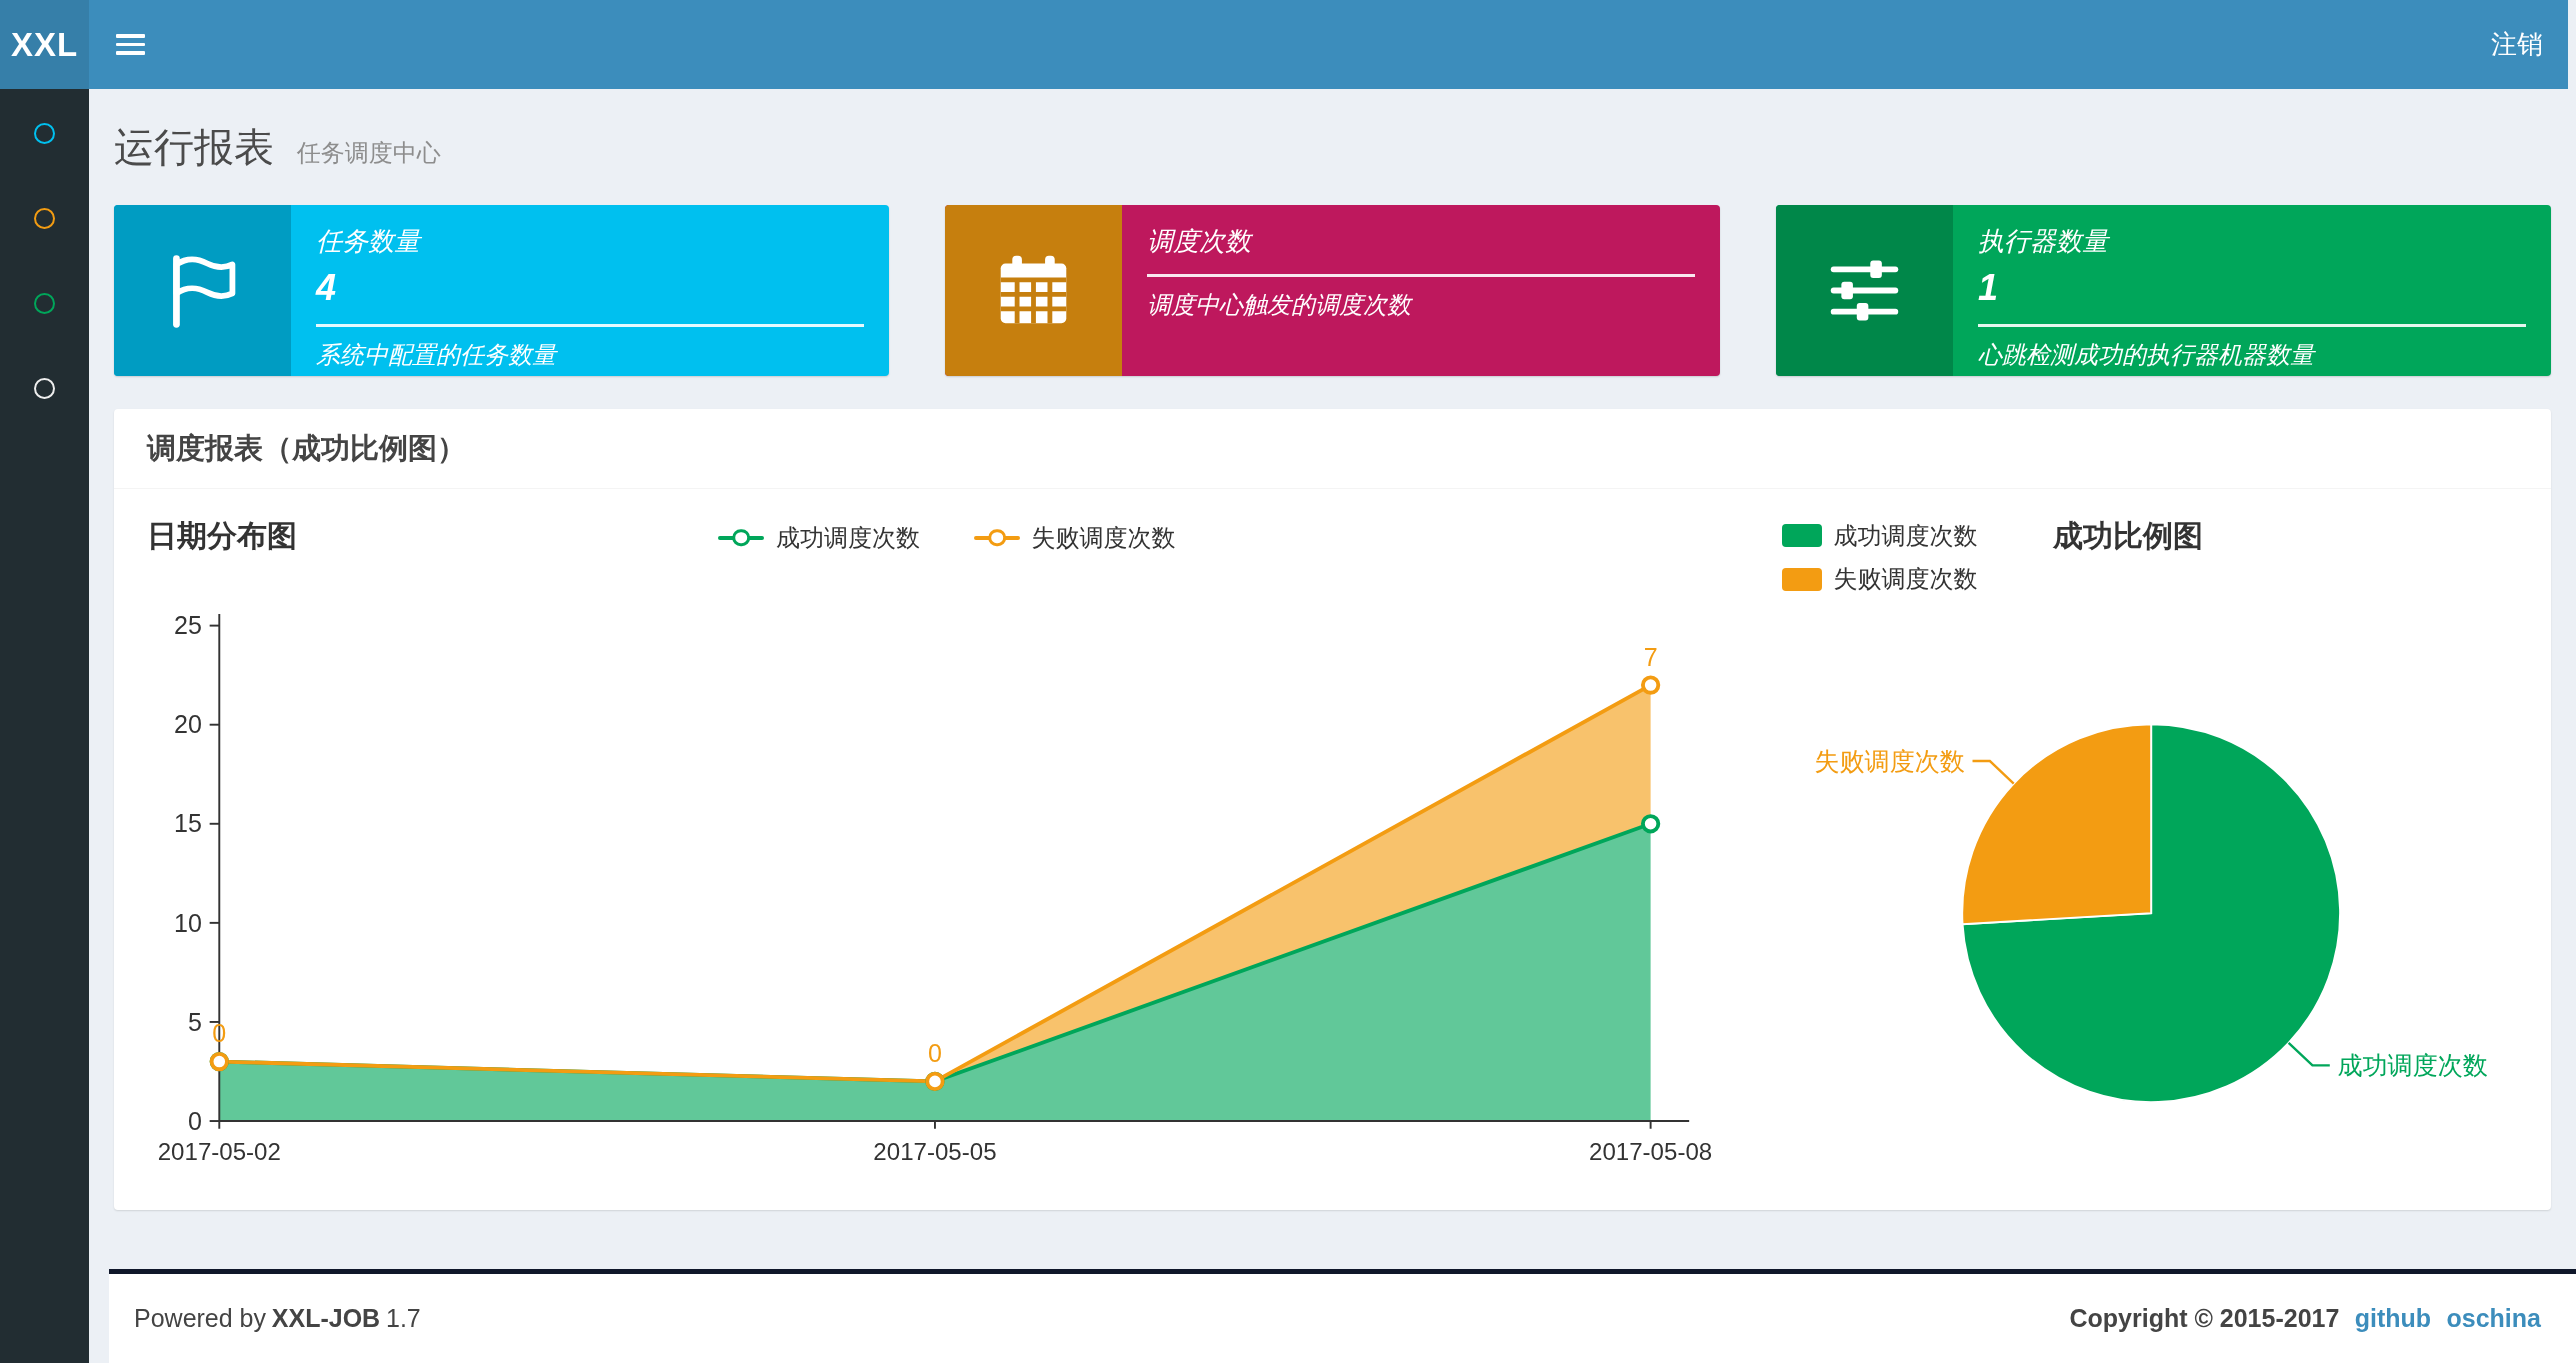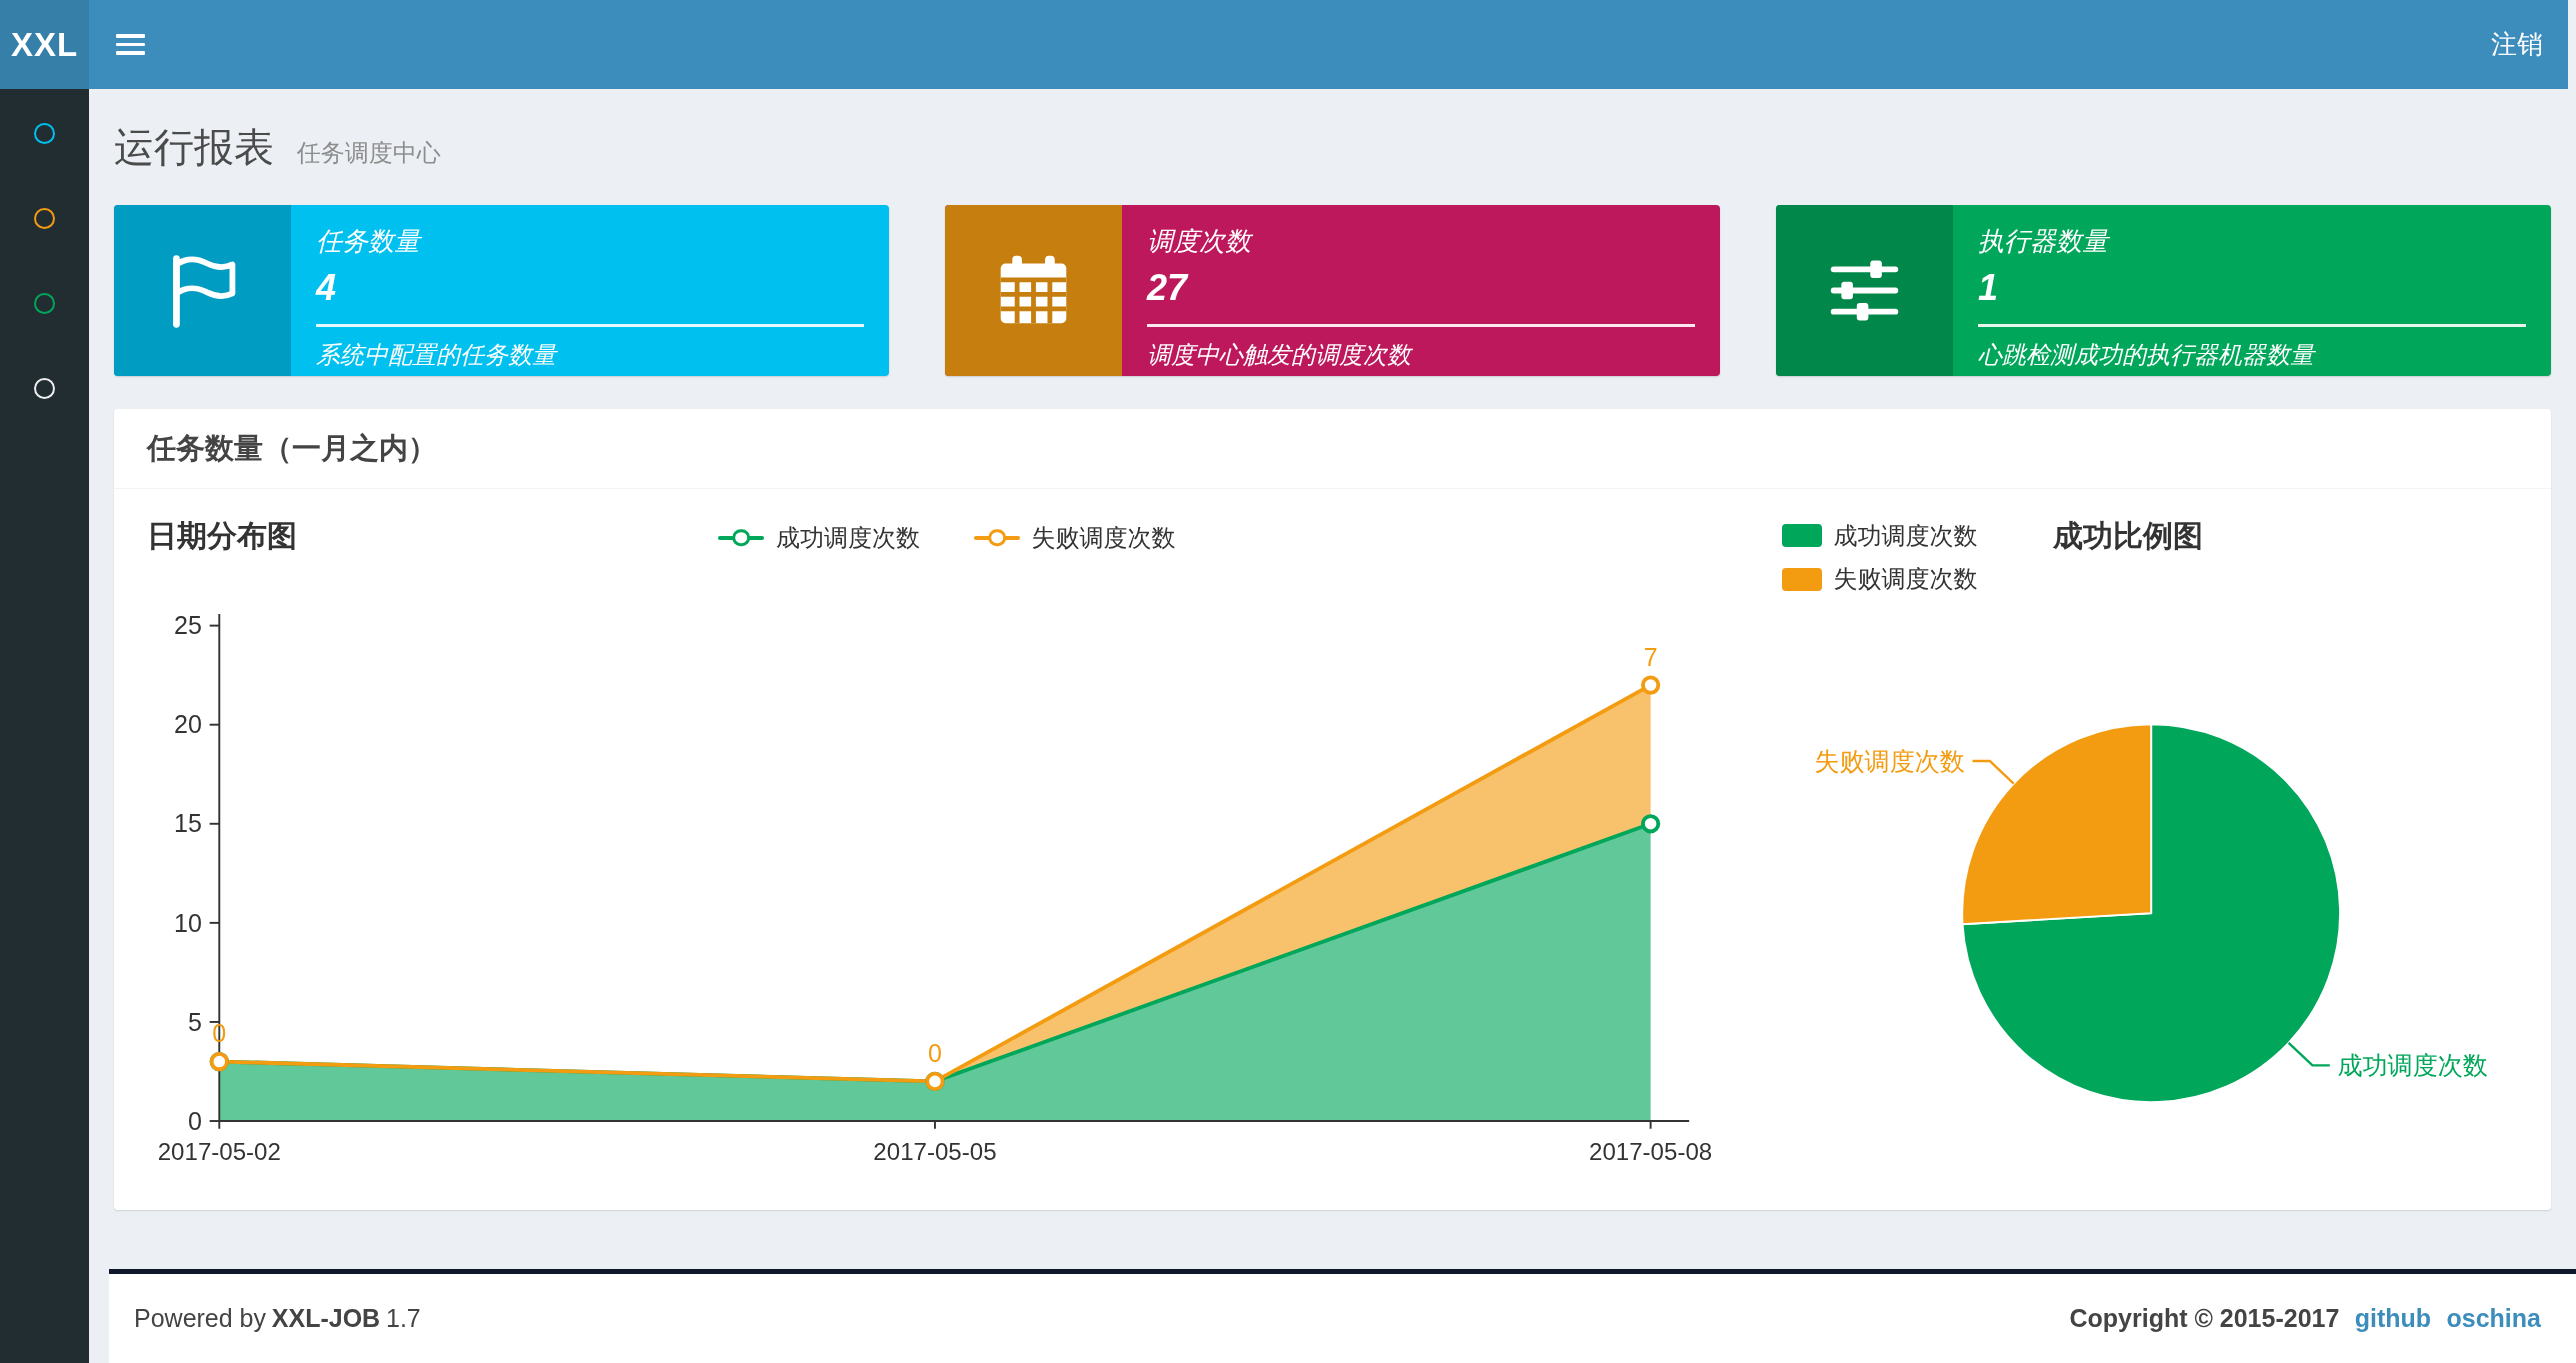--- a/index.html
+++ b/index.html
@@ -166,21 +166,20 @@
               <line x1="25" y1="31" x2="25" y2="76"></line>
               <line x1="42" y1="31" x2="42" y2="76"></line>
               <line x1="59" y1="31" x2="59" y2="76"></line>
               <line x1="8" y1="46" x2="76" y2="46"></line>
               <line x1="8" y1="61" x2="76" y2="61"></line>
             </g>
           </svg>
         </div>
         <div class="ib-content">
           <div class="ib-label">调度次数</div>
-          <div class="ib-value">27</div>
           <div class="ib-bar"></div>
           <div class="ib-desc">调度中心触发的调度次数</div>
         </div>
       </div>
 
       <div class="info-box bg-green">
         <div class="ib-icon">
           <svg width="81" height="81" viewBox="0 0 84 84">
             <g stroke="#fff" stroke-width="6" stroke-linecap="round">
               <line x1="10" y1="20" x2="74" y2="20"></line>
@@ -198,21 +197,21 @@
           <div class="ib-label">执行器数量</div>
           <div class="ib-value">1</div>
           <div class="ib-bar"></div>
           <div class="ib-desc">心跳检测成功的执行器机器数量</div>
         </div>
       </div>
 
     </div>
 
     <section class="panel">
-      <div class="panel-header">任务数量（一月之内）</div>
+      <div class="panel-header">调度报表（成功比例图）</div>
       <div class="panel-body">
 
         <div class="line-chart-box">
           <div class="chart-head">
             <h2 class="chart-title">日期分布图</h2>
             <div class="line-legend">
               <span class="legend-item">
                 <span class="legend-line green"></span>
                 <span>成功调度次数</span>
               </span>

